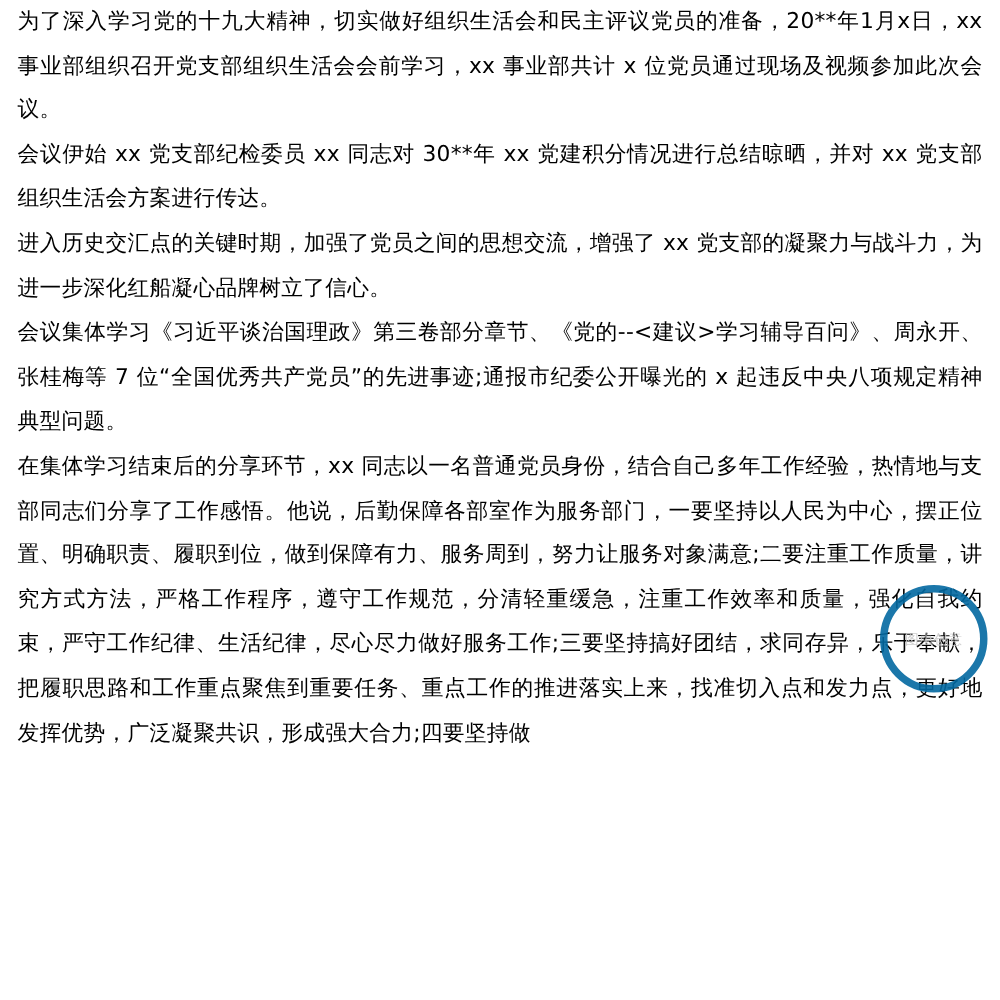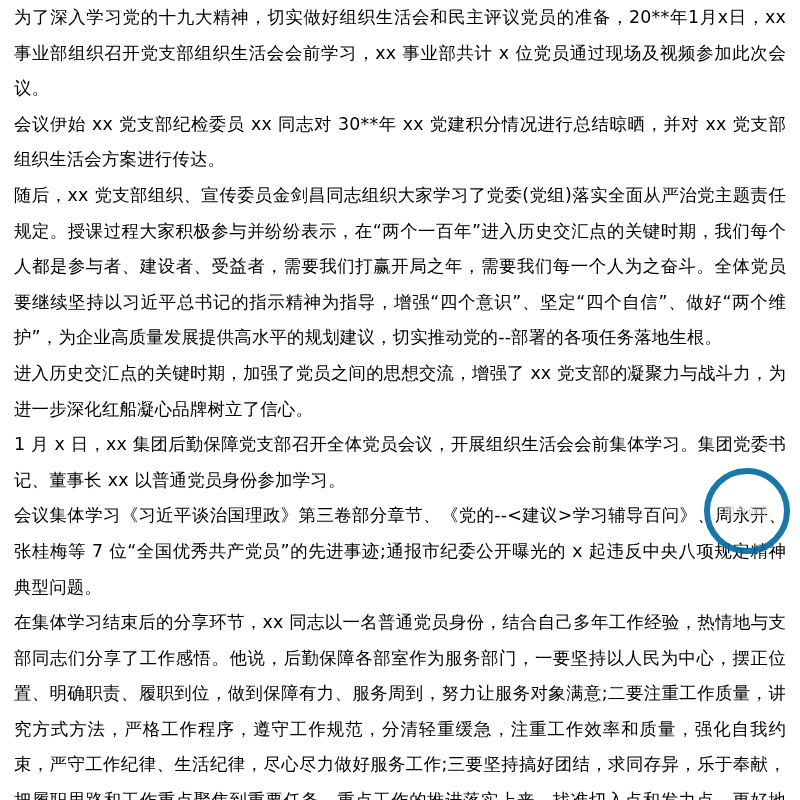--- a/index.html
+++ b/index.html
@@ -55,23 +55,21 @@
   }
   .watermark span { display: block; width: 52px; }
 </style>
 </head>
 <body>
 
 <div id="doc">
 
   <p class="para first">为了深入学习党的十九大精神，切实做好组织生活会和民主评议党员的准备，20**年1月x日，xx 事业部组织召开党支部组织生活会会前学习，xx 事业部共计 x 位党员通过现场及视频参加此次会议。</p>
   <p class="para">会议伊始 xx 党支部纪检委员 xx 同志对 30**年 xx 党建积分情况进行总结晾晒，并对 xx 党支部组织生活会方案进行传达。</p>
-  <p class="para">随后，xx 党支部组织、宣传委员金剑昌同志组织大家学习了党委(党组)落实全面从严治党主题责任规定。授课过程大家积极参与并纷纷表示，在“两个一百年”进入历史交汇点的关键时期，我们每个人都是参与者、建设者、受益者，需要我们打赢开局之年，需要我们每一个人为之奋斗。全体党员要继续坚持以习近平总书记的指示精神为指导，增强“四个意识”、坚定“四个自信”、做好“两个维护”，为企业高质量发展提供高水平的规划建议，切实推动党的--部署的各项任务落地生根。</p>
   <p class="para">进入历史交汇点的关键时期，加强了党员之间的思想交流，增强了 xx 党支部的凝聚力与战斗力，为进一步深化红船凝心品牌树立了信心。</p>
-  <p class="para">1 月 x 日，xx 集团后勤保障党支部召开全体党员会议，开展组织生活会会前集体学习。集团党委书记、董事长 xx 以普通党员身份参加学习。</p>
   <p class="para">会议集体学习《习近平谈治国理政》第三卷部分章节、《党的--&lt;建议&gt;学习辅导百问》、周永开、张桂梅等 7 位“全国优秀共产党员”的先进事迹;通报市纪委公开曝光的 x 起违反中央八项规定精神典型问题。</p>
   <p class="para">在集体学习结束后的分享环节，xx 同志以一名普通党员身份，结合自己多年工作经验，热情地与支部同志们分享了工作感悟。他说，后勤保障各部室作为服务部门，一要坚持以人民为中心，摆正位置、明确职责、履职到位，做到保障有力、服务周到，努力让服务对象满意;二要注重工作质量，讲究方式方法，严格工作程序，遵守工作规范，分清轻重缓急，注重工作效率和质量，强化自我约束，严守工作纪律、生活纪律，尽心尽力做好服务工作;三要坚持搞好团结，求同存异，乐于奉献，把履职思路和工作重点聚焦到重要任务、重点工作的推进落实上来，找准切入点和发力点，更好地发挥优势，广泛凝聚共识，形成强大合力;四要坚持做</p>
 
   <div class="watermark">
     <span>图虫创意</span>
   </div>
 
 </div>
 
 </body></html>

